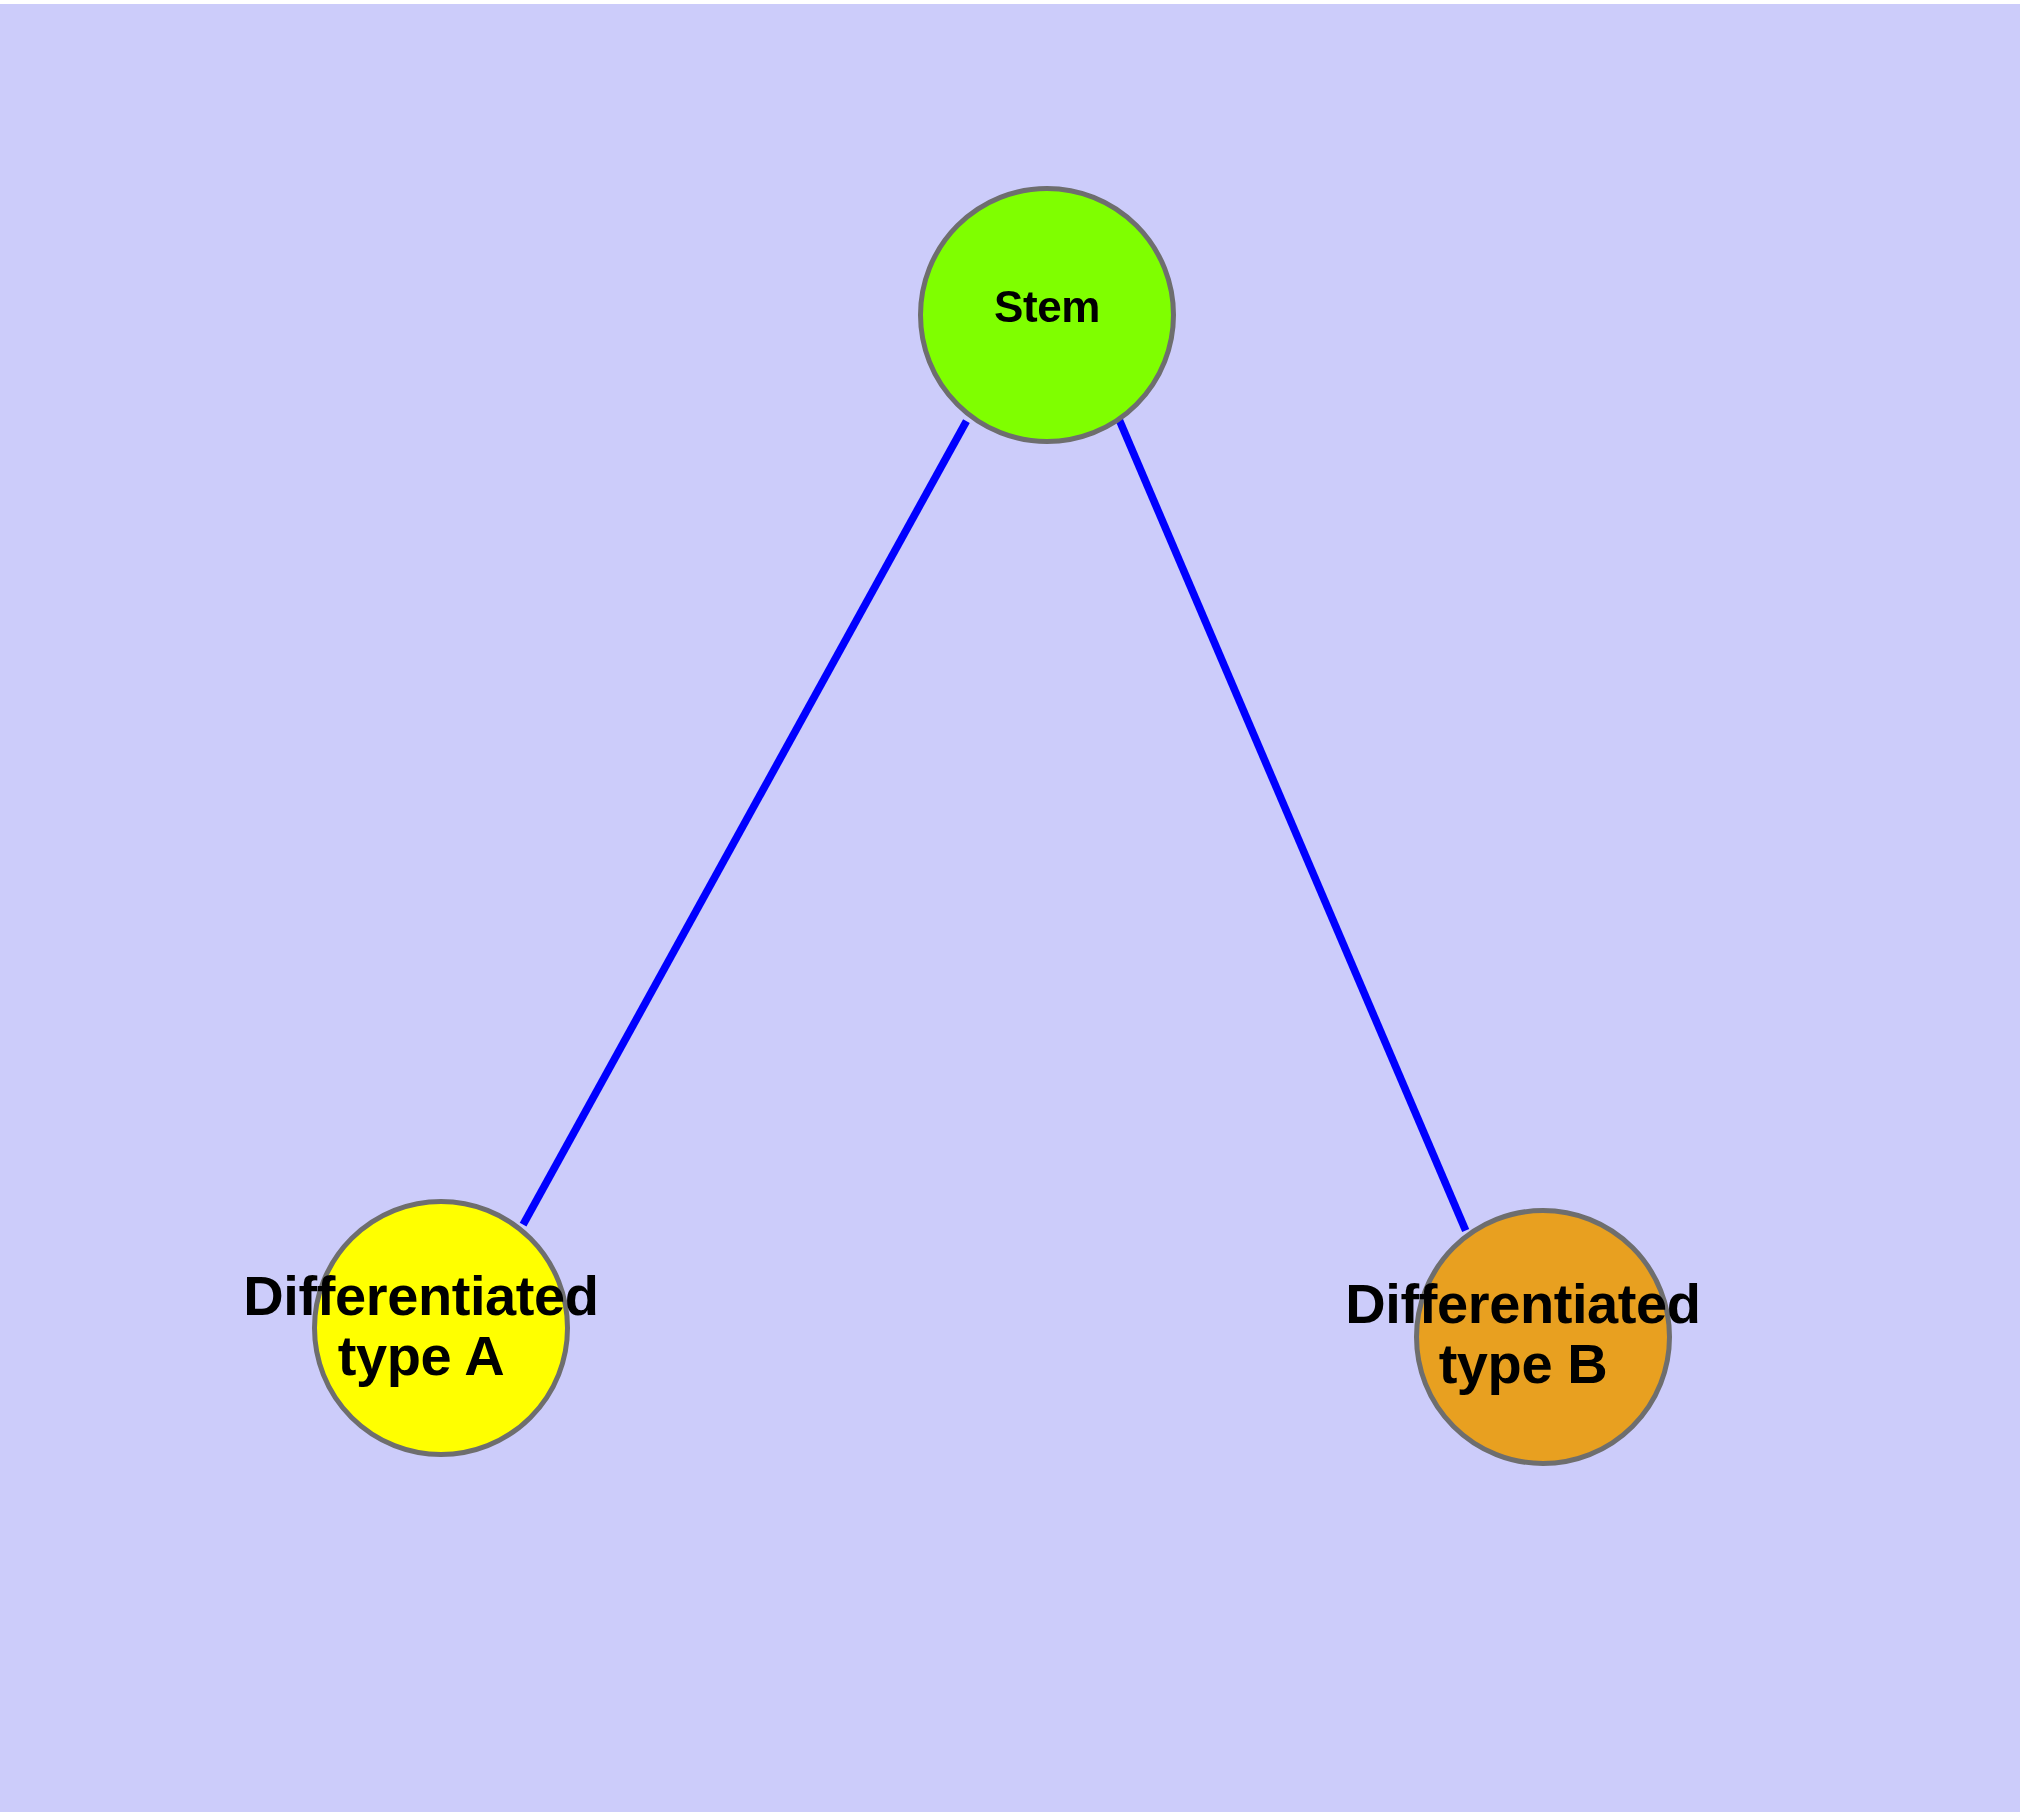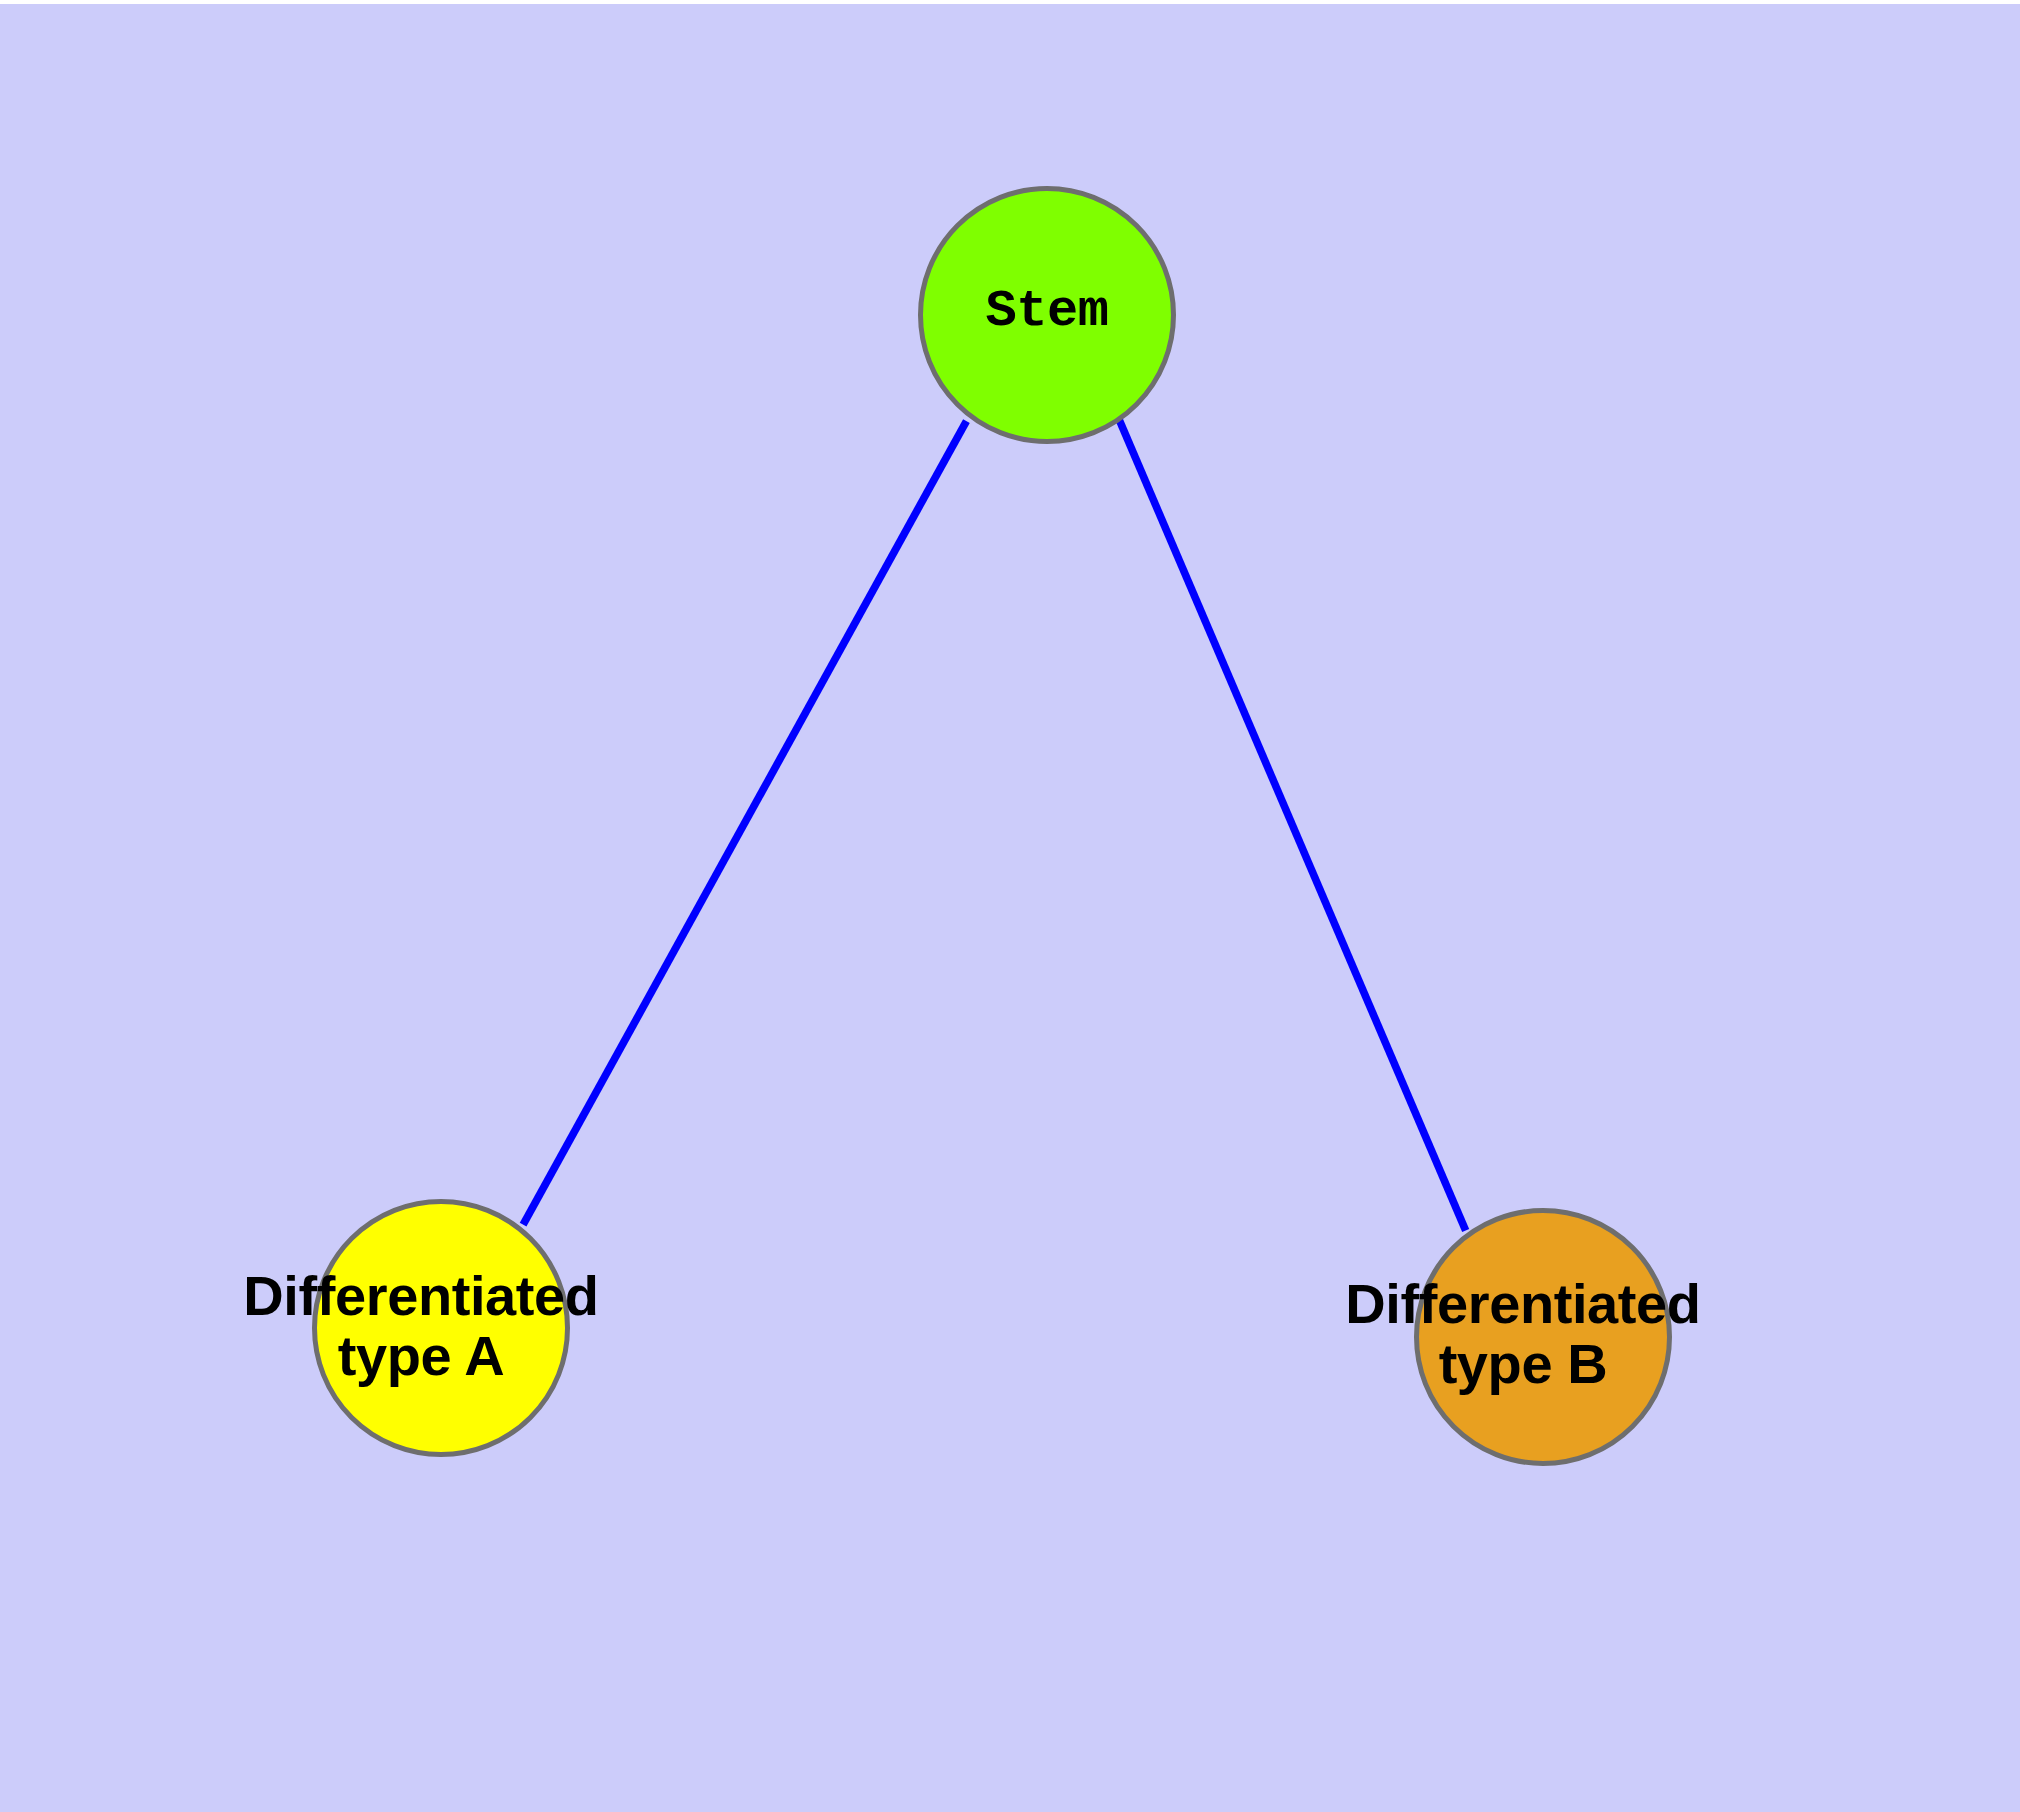--- a/index.html
+++ b/index.html
@@ -54,21 +54,21 @@
 
     <svg id="edge-layer" viewBox="0 0 2384 2133">
       <line stroke="#0000ff" stroke-width="9" stroke-linecap="butt" x1="1140" y1="492" x2="617" y2="1440"></line>
       <line stroke="#0000ff" stroke-width="9" stroke-linecap="butt" x1="1320" y1="490" x2="1729" y2="1447"></line>
     </svg>
 
     <div class="node" style="left:918px; top:182px; width:258px; height:258px; background:#7fff00;"></div>
     <div class="node" style="left:312px; top:1195px; width:258px; height:258px; background:#ffff00;"></div>
     <div class="node" style="left:1414px; top:1204px; width:258px; height:258px; background:#e8a020;"></div>
 
-    <div class="node-label" style="left:708px; top:280px; width:678px; font-size:52px;font-family:Liberation Mono, monospace;">Stem</div>
+    <div class="node-label" style="left:708px; top:280px; width:678px; font-size:44px;">Stem</div>
 
     <div class="node-label" style="left:82px; top:1262px; width:678px; font-size:56px;">Differentiated
 type A</div>
 
     <div class="node-label" style="left:1184px; top:1270px; width:678px; font-size:56px;">Differentiated
 type B</div>
 
   </div>
 </div>
 

